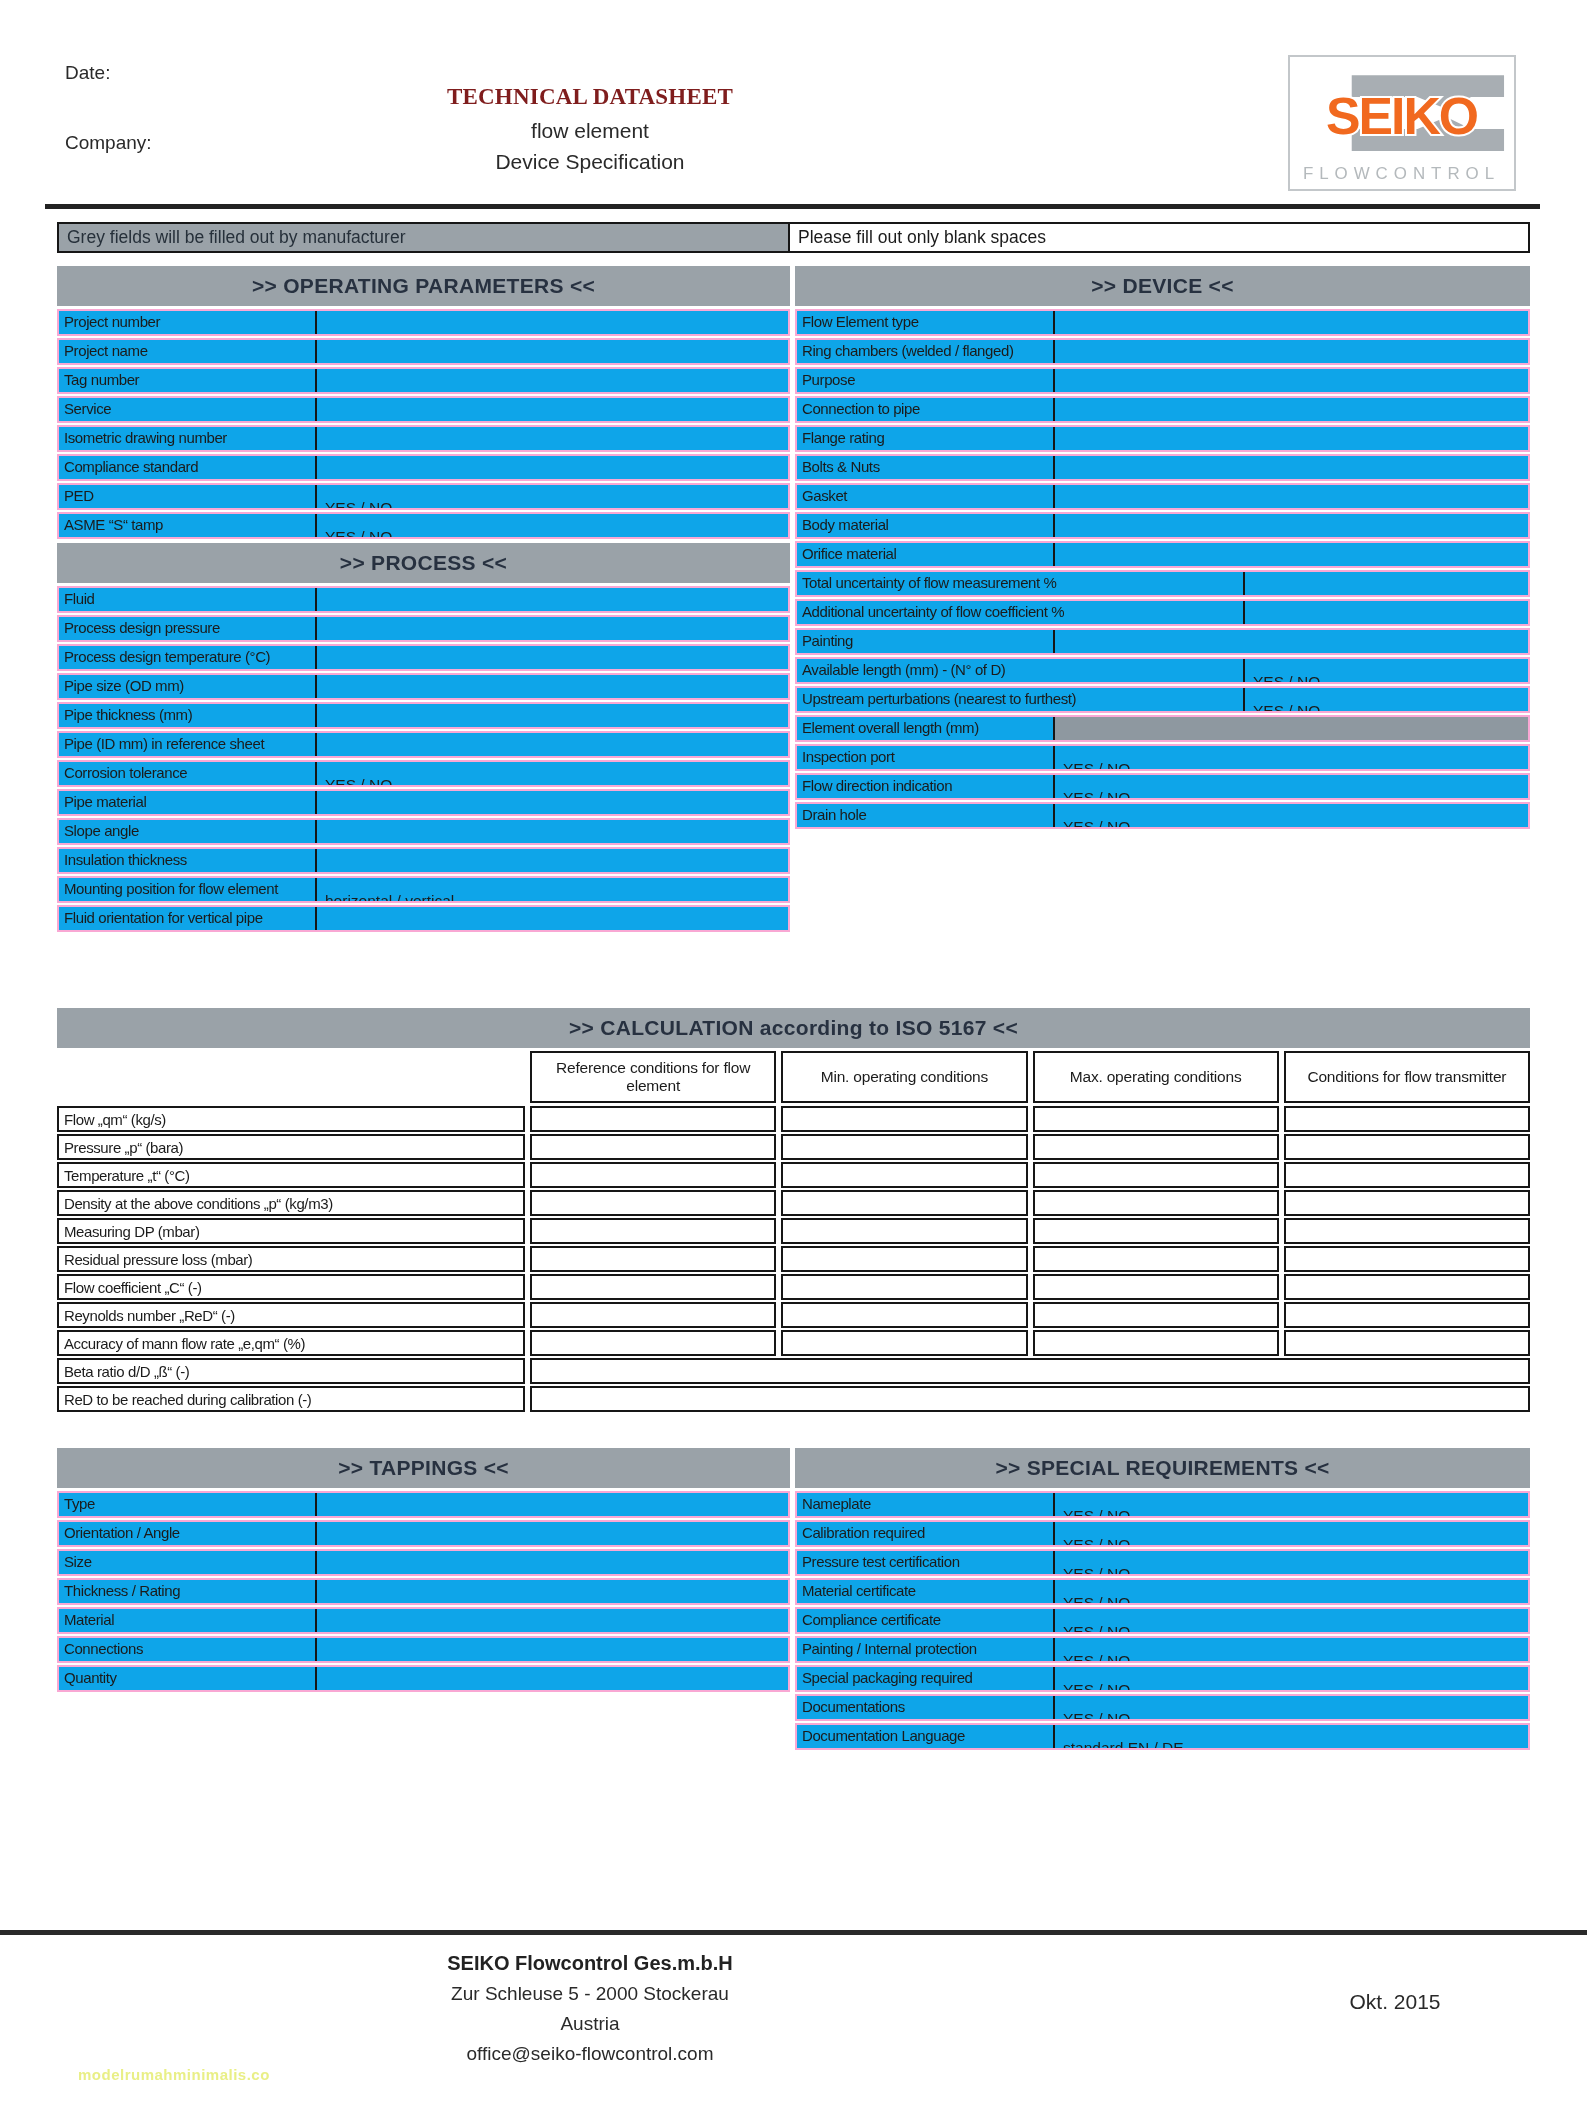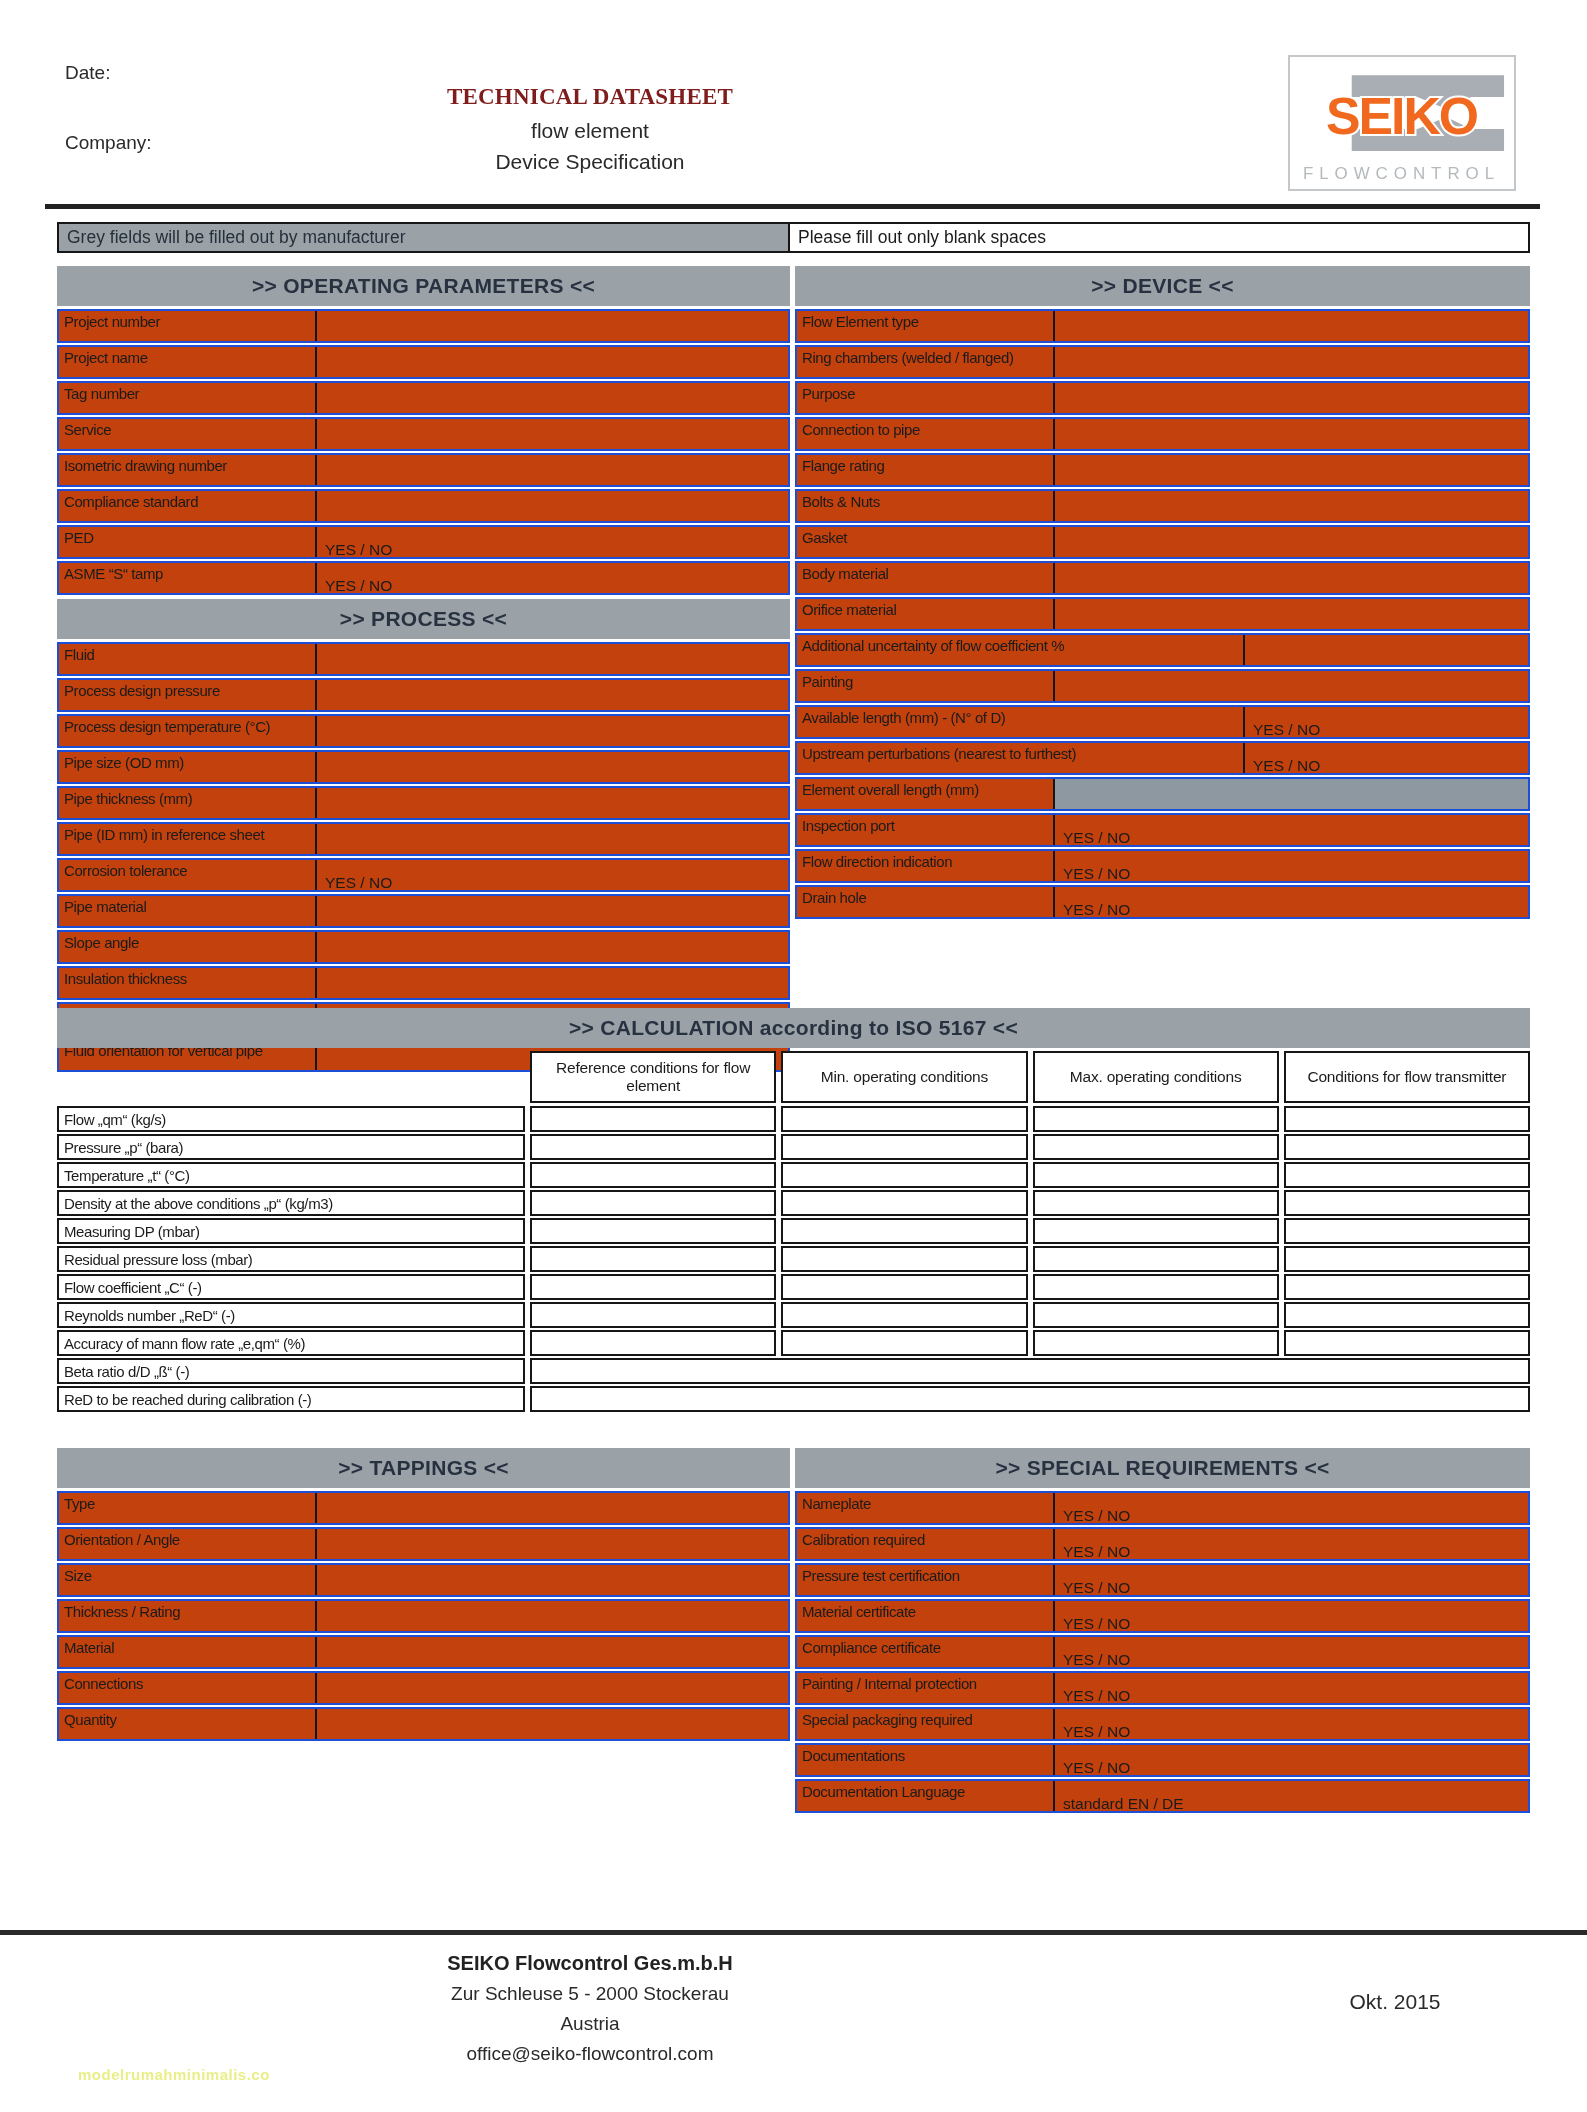--- a/index.html
+++ b/index.html
@@ -21,21 +21,21 @@
   
   .instr { left:57px; top:222px; width:1473px; height:31px; border:2px solid #161616; display:flex; }
   .instr-grey { flex:0 0 731px; background:var(--header-grey,#9aa2a8); border-right:2px solid #161616;
                 font-size:17.5px; line-height:26px; padding-left:8px; color:#26303a; }
   .instr-white { flex:1; background:#fff; font-size:17.5px; line-height:26px; padding-left:8px; }
 
   
   .sec-title { position:relative; background:var(--header-grey,#9aa2a8); height:40px; line-height:40px;
                text-align:center; font-weight:bold; font-size:21px; color:#273140; letter-spacing:.3px; }
   .rows { display:flex; flex-direction:column; gap:2px; margin-top:3px; }
-  .row { display:flex; height:34px; border:2px solid #1d4ed8; background:#c2410c; }
+  .row { display:flex; height:27px; border:2px solid #f9a8d4; background:#0ea5e9; }
   .row .label { flex:0 0 258px; border-right:2px solid #161616; font-size:15px; letter-spacing:-0.4px;
                 line-height:21px; padding:0 3px 0 5px; white-space:nowrap; overflow:hidden; }
   .row .value { flex:1; font-size:15.5px; line-height:21px; padding:12px 3px 0 8px; white-space:nowrap; overflow:hidden; }
   .row.wide .label { flex-basis:448px; }
   .value.grey, .cval.grey { background:var(--cell-grey,#8e98a0); }
 
   .sec-op   { left:57px;  top:266px; width:733px; }
   .sec-dev  { left:795px; top:266px; width:735px; }
   .sec-calc { left:57px;  top:1008px; width:1473px; }
   .sec-tap  { left:57px;  top:1448px; width:733px; }
@@ -246,20 +246,24 @@
         <div class="row">
           <div class="label">Body material</div>
           <div class="value gv"></div>
         </div>
 
         <div class="row">
           <div class="label">Orifice material</div>
           <div class="value gv"></div>
         </div>
 
+        <div class="row wide">
+          <div class="label">Total uncertainty of flow measurement %</div>
+          <div class="value gv"></div>
+        </div>
 
         <div class="row wide">
           <div class="label">Additional uncertainty of flow coefficient %</div>
           <div class="value gv"></div>
         </div>
 
         <div class="row">
           <div class="label">Painting</div>
           <div class="value gv"></div>
         </div>

